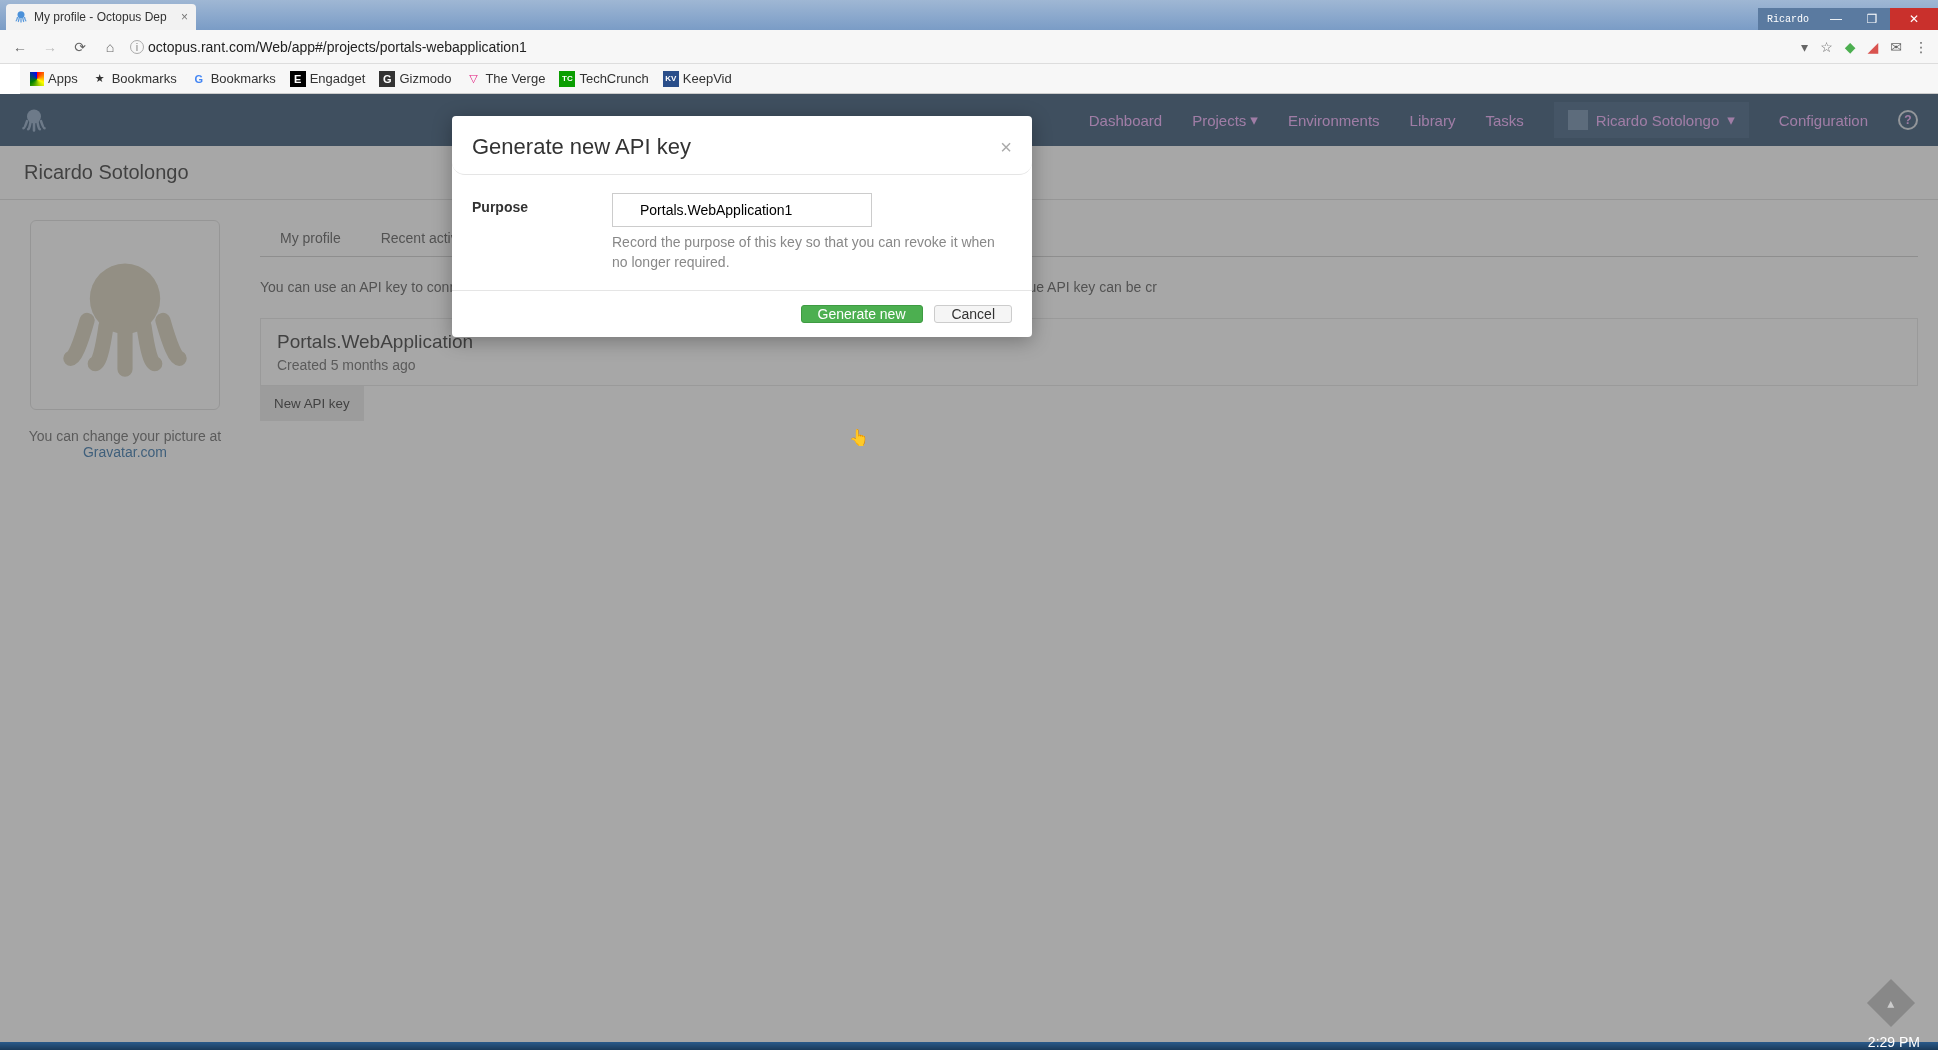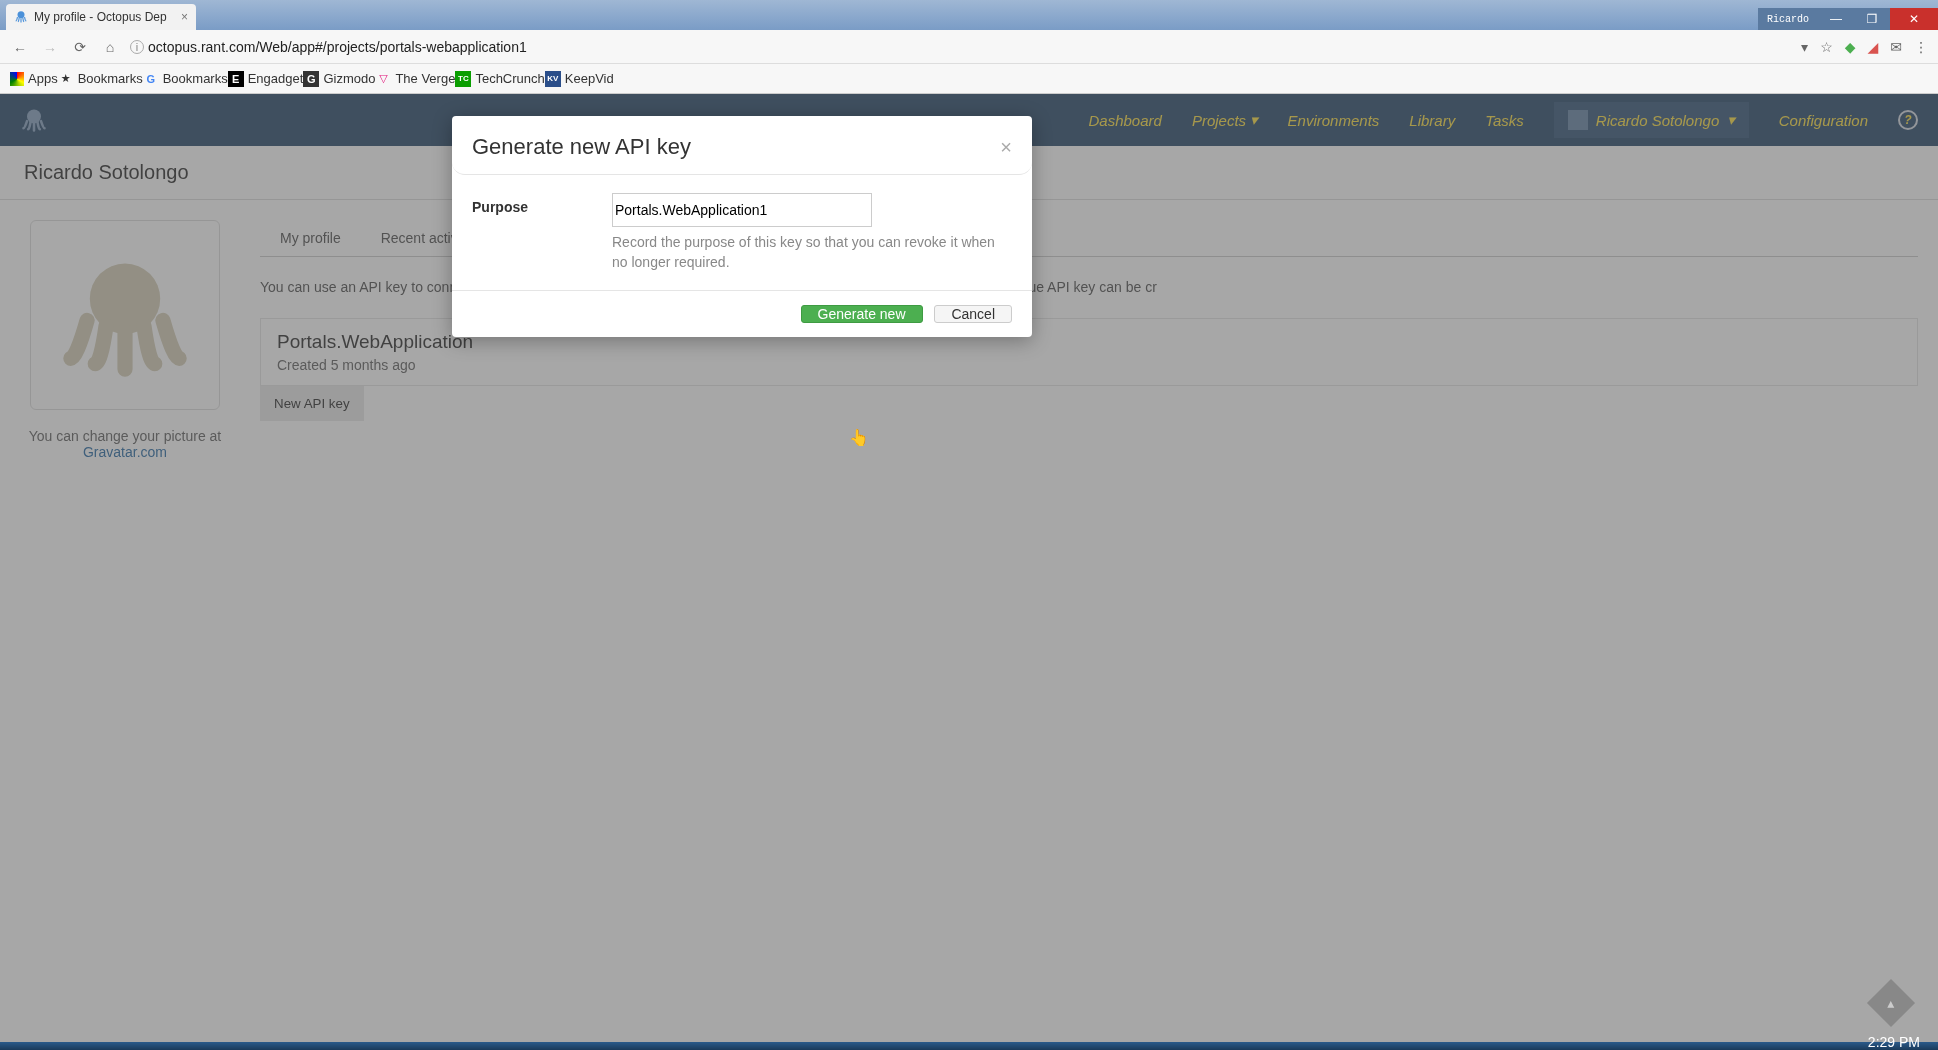--- a/index.html
+++ b/index.html
@@ -16,26 +16,26 @@
     .win-max { background: #5a7aa0; }
     .win-close { background: #c9302c; width: 48px; }
 
     .addr-bar { height: 34px; background: #f7f7f7; border-bottom: 1px solid #ddd; display: flex; align-items: center; padding: 0 10px; gap: 10px; }
     .nav-icon { color: #666; width: 20px; text-align: center; cursor: pointer; }
     .nav-icon.disabled { color: #bbb; }
     .url { flex: 1; color: #222; font-size: 14px; display:flex; align-items:center; gap:4px;}
     .url-prefix { color: #888; font-size: 11px; border: 1px solid #aaa; border-radius: 50%; width:14px; height:14px; display:inline-flex;align-items:center;justify-content:center;}
     .addr-icons { display: flex; gap: 12px; color: #666; }
 
-    .bookmarks { height: 30px; background: #f7f7f7; border-bottom: 1px solid #ccc; display: flex; align-items: center; padding: 0 10px; font-size: 13px; color: #333; }
+    .bookmarks { height: 30px; background: #f7f7f7; border-bottom: 1px solid #ccc; display: flex; align-items: center; padding: 0 10px; gap: 14px; font-size: 13px; color: #333; margin-left: 20px; }
     .bm-item { display: flex; align-items: center; gap: 4px; cursor: pointer; }
     .bm-icon { width: 16px; height: 16px; display: inline-flex; align-items: center; justify-content: center; font-size: 11px; }
 
     
-    .app-nav { height: 52px; background: #2f4e6f; display: flex; align-items: center; padding: 0 20px; color: #fde047; font-style: italic; }
+    .app-nav { height: 52px; background: #2f4e6f; display: flex; align-items: center; padding: 0 20px; color: #f0abfc; }
     .logo { width: 28px; height: 28px; }
     .nav-links { margin-left: auto; display: flex; align-items: center; gap: 30px; font-size: 15px; }
     .nav-link { cursor: pointer; display: flex; align-items: center; gap: 4px; }
     .user-box { background: #3a5a7c; padding: 8px 14px; display: flex; align-items: center; gap: 8px; }
     .avatar-sq { width: 20px; height: 20px; background: #6a89a9; }
     .help-circle { width: 20px; height: 20px; border: 2px solid #d6dde5; border-radius: 50%; display:flex;align-items:center;justify-content:center;font-size:12px;font-weight:bold; }
 
     
     .page-title-bar { height: 54px; border-bottom: 1px solid #ddd; display: flex; align-items: center; padding: 0 24px; font-size: 20px; color: #333; }
     .content { display: flex; padding: 20px; gap: 30px; }
@@ -58,21 +58,21 @@
 
     .modal { position: absolute; top: 116px; left: 452px; width: 580px; background: #fff; border-radius: 4px; box-shadow: 0 4px 20px rgba(0,0,0,0.3); z-index: 10; }
     .modal-head { padding: 18px 20px 14px; border-bottom: 1px solid #e5e5e5; display: flex; align-items: center; border-radius: 13px; }
     .modal-title { font-size: 22px; font-weight: 300; color: #333; }
     .modal-close { margin-left: auto; color: #aaa; font-size: 20px; cursor: pointer; }
     .modal-body { padding: 18px 20px; }
     .modal-desc { color: #555; line-height: 1.5; margin-bottom: 18px; font-size: 14px; }
     .form-row { display: flex; gap: 20px; }
     .form-label { width: 120px; font-weight: bold; color: #333; padding-top: 6px; }
     .form-field { flex: 1; }
-    .purpose-input { width: 260px; padding: 8px 2px; border: 1px solid #ccc; font-size: 14px; }
+    .purpose-input { width: 260px; padding: 8px 27px; border: 1px solid #ccc; font-size: 14px; }
     .hint { color: #888; margin-top: 6px; font-size: 14px; line-height: 1.4; }
     .modal-foot { padding: 14px 20px; border-top: 1px solid #e5e5e5; text-align: right; }
     .btn { padding: 0 16px; border: 1px solid transparent; border-radius: 3px; cursor: pointer; font-size: 14px; }
     .btn-primary { background: #4caf50; color: #fff; border-color: #3e9b42; }
     .btn-default { background: #f5f5f5; border-color: #ccc; color: #333; margin-left: 8px; }
 
     .cursor { position: absolute; top: 428px; left: 849px; z-index: 20; font-size: 16px; }
 
     .scroll-btn { position: absolute; right: 30px; bottom: 30px; width: 34px; height: 34px; background: #888; transform: rotate(45deg); display: flex; align-items: center; justify-content: center; }
     .scroll-btn::after { content: "▴"; transform: rotate(-45deg); color: #ccc; }

